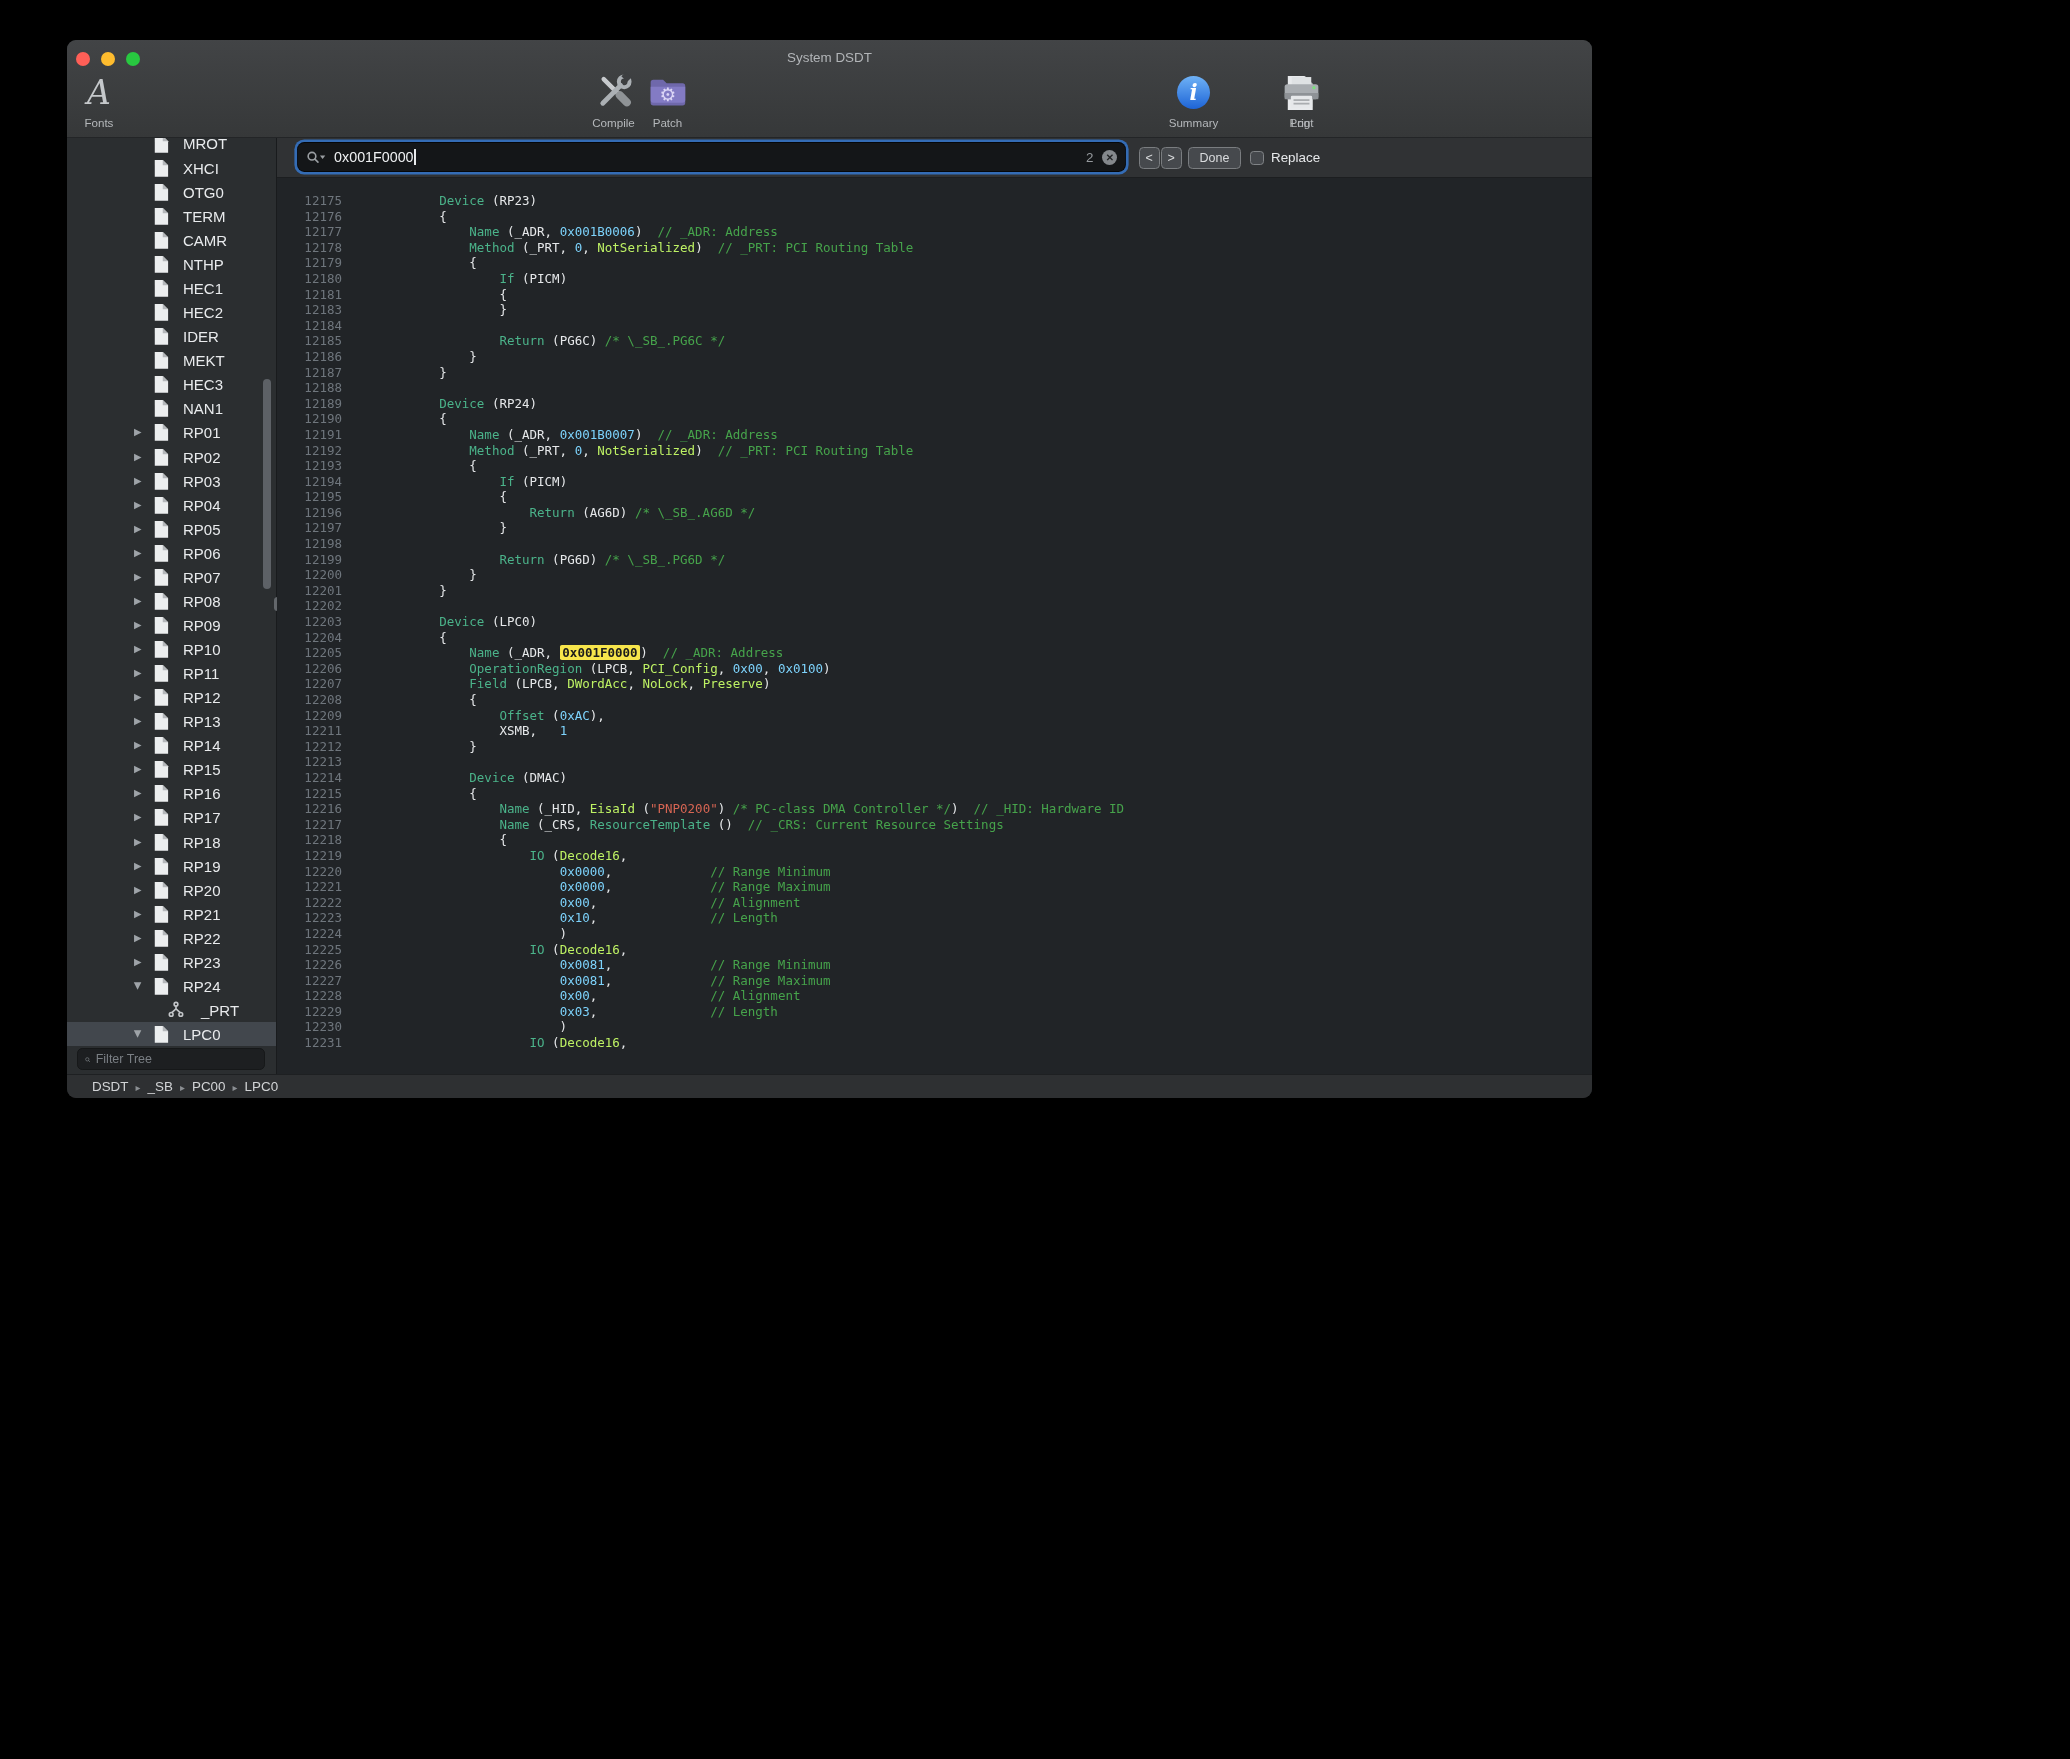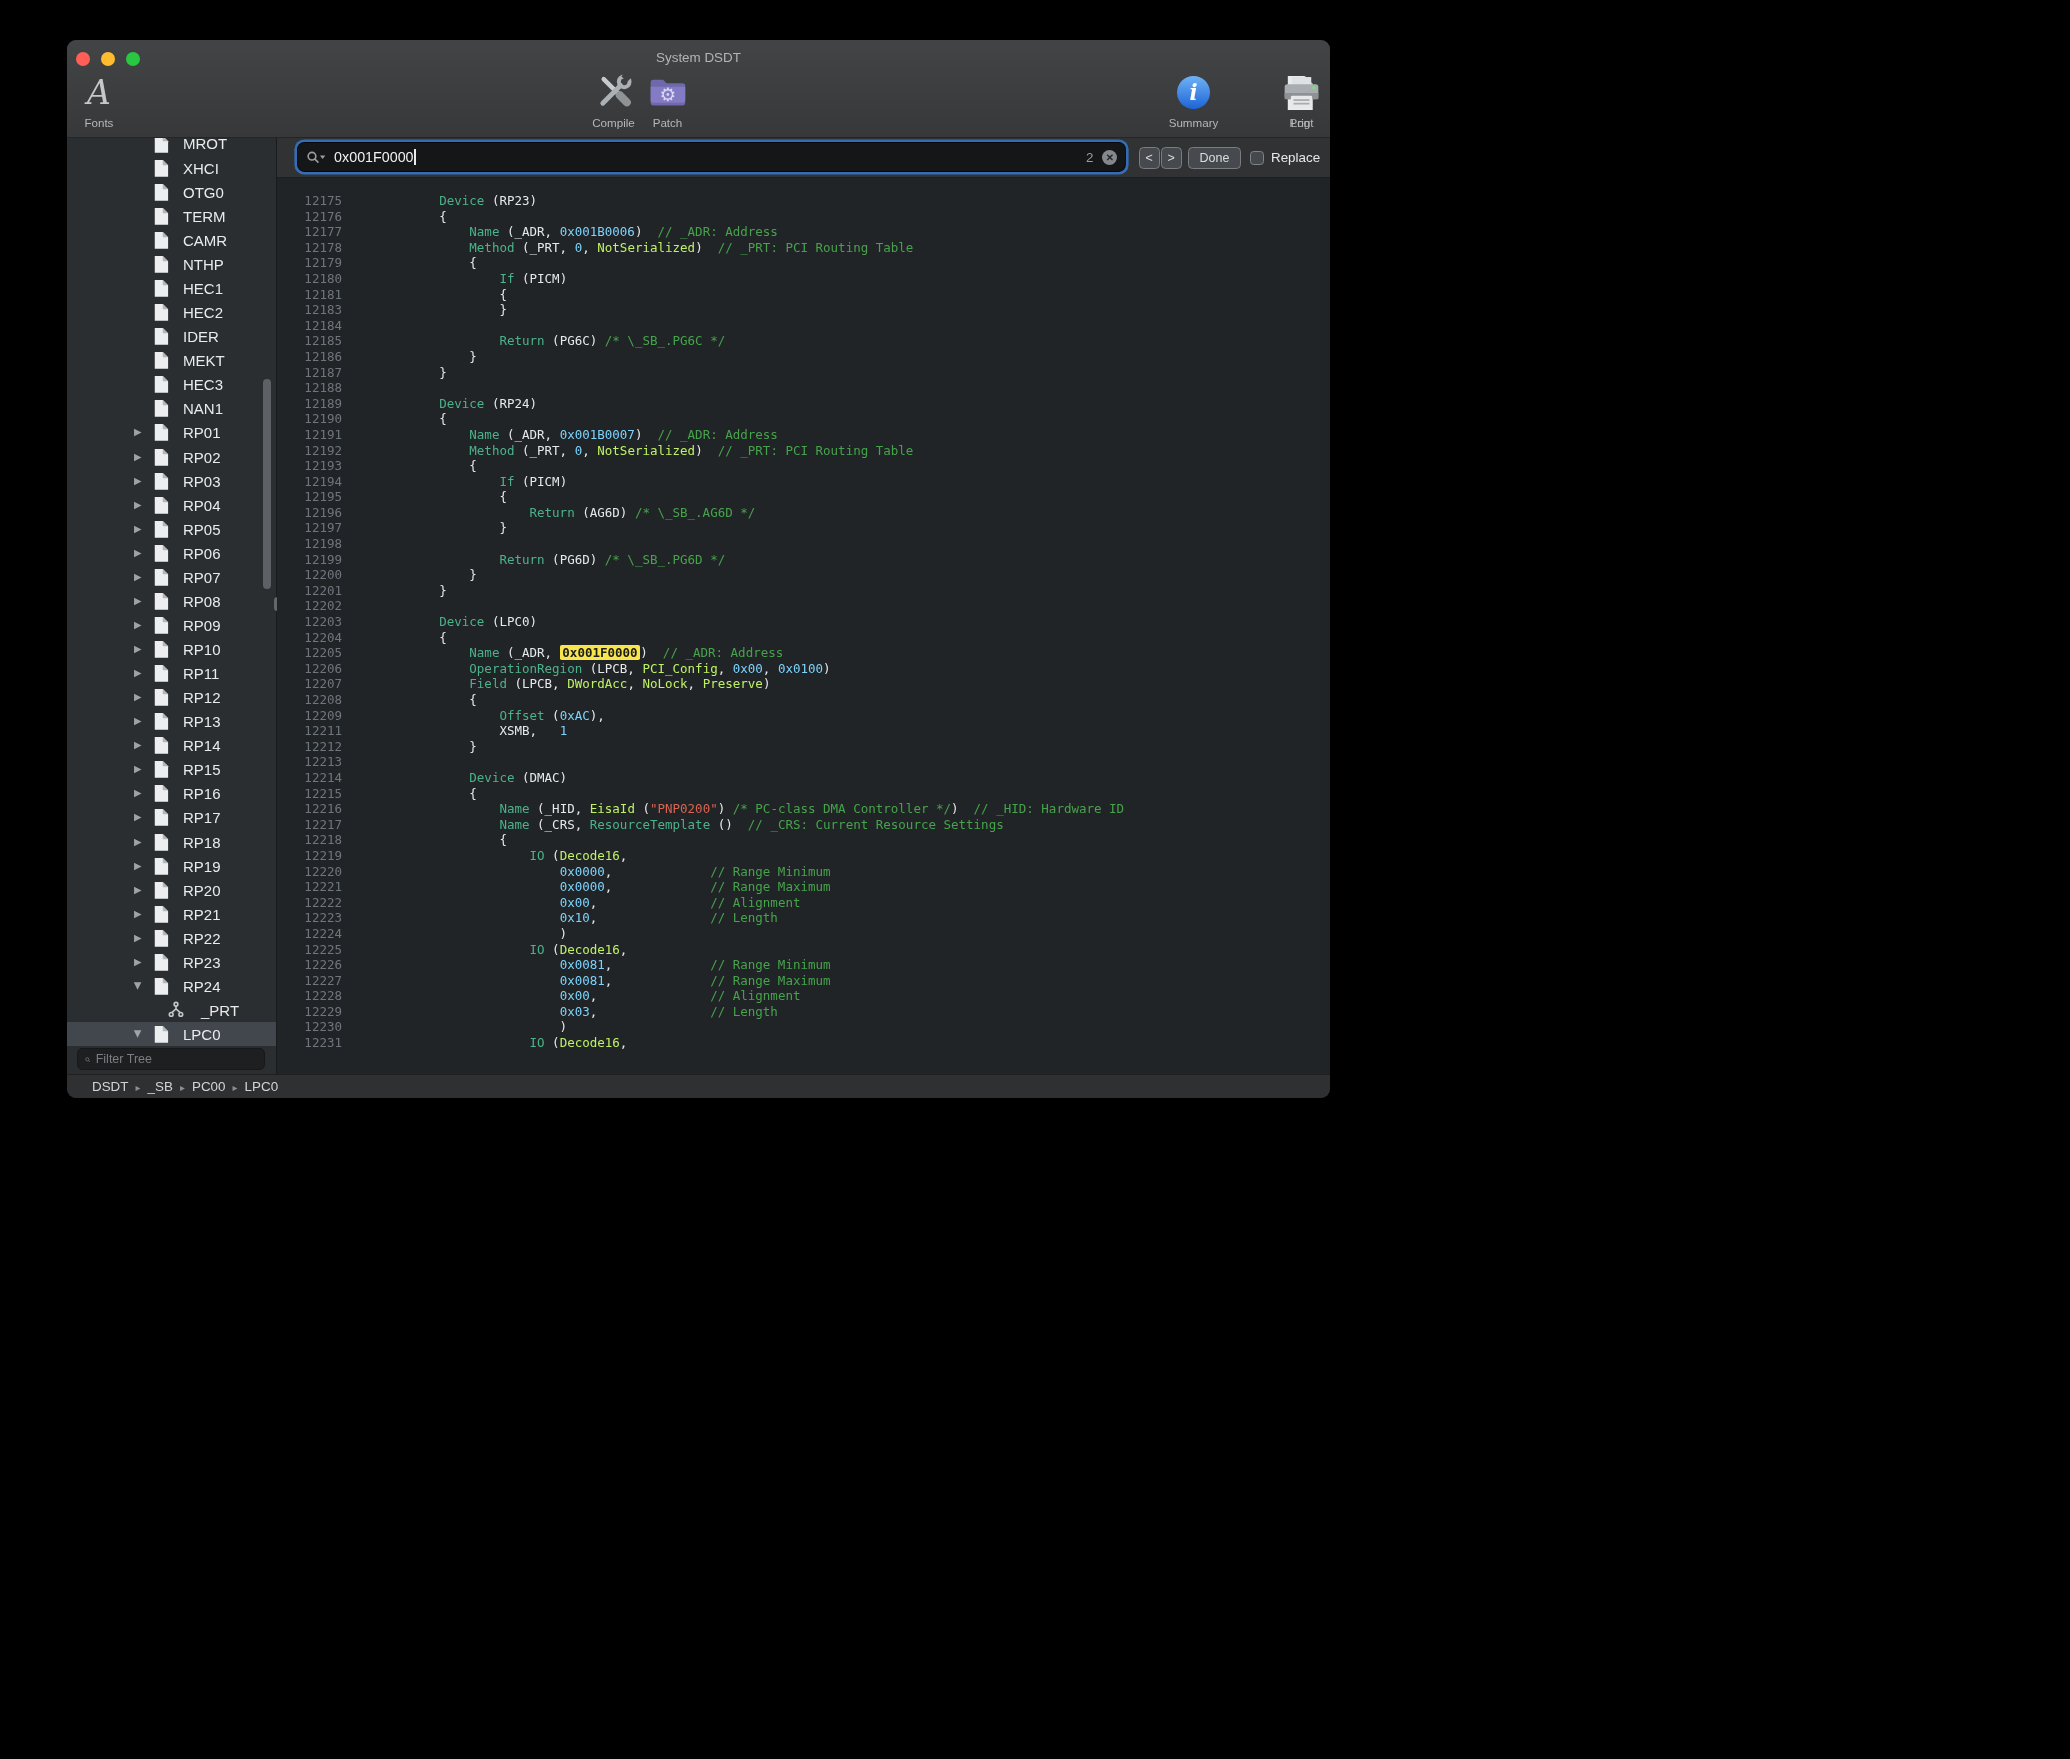--- a/index.html
+++ b/index.html
@@ -1,19 +1,19 @@
 <!DOCTYPE html>
 <html style="font-size:14.3px"><head>
 <meta charset="utf-8">
 <style>
   * { margin:0; padding:0; box-sizing:border-box; }
   html,body { width:2071px; height:1759px; background:#000; overflow:hidden;
               font-family:"Liberation Sans", sans-serif; }
 
-  .window { position:absolute; left:67px; top:40px; width:1263px; height:1058px;
+  .window { position:absolute; left:67px; top:40px; width:1525px; height:1058px;
             border-radius:9px; overflow:hidden; background:#212427;
             box-shadow:0 27px 62px rgba(0,0,0,.85), 0 0 0 0.9px rgba(0,0,0,.65); }
 
   
   .titlebar { position:absolute; left:0; top:0; right:0; height:98px;
               background:linear-gradient(#424446,#363839);
               border-bottom:0.9px solid #232527; }
   .title { position:absolute; top:9.8px; left:0; right:0; text-align:center;
            font-size:13.4px; font-weight:500; color:#b2b5b8; }
   .lights { position:absolute; left:9px; top:11.6px; display:flex; gap:10.7px; }

